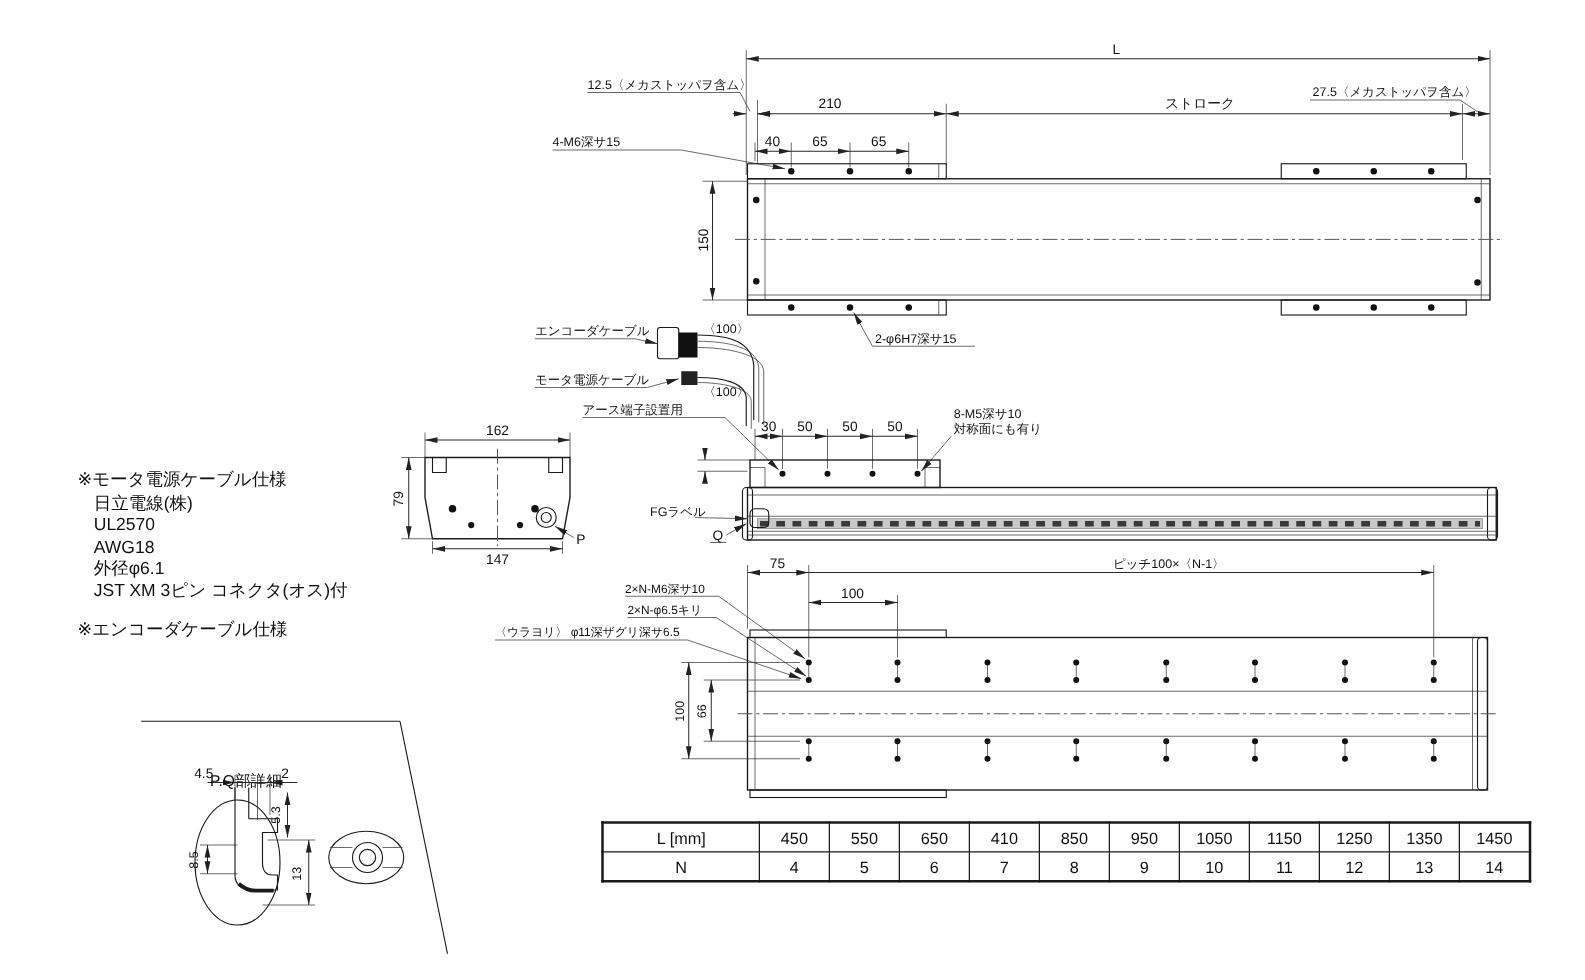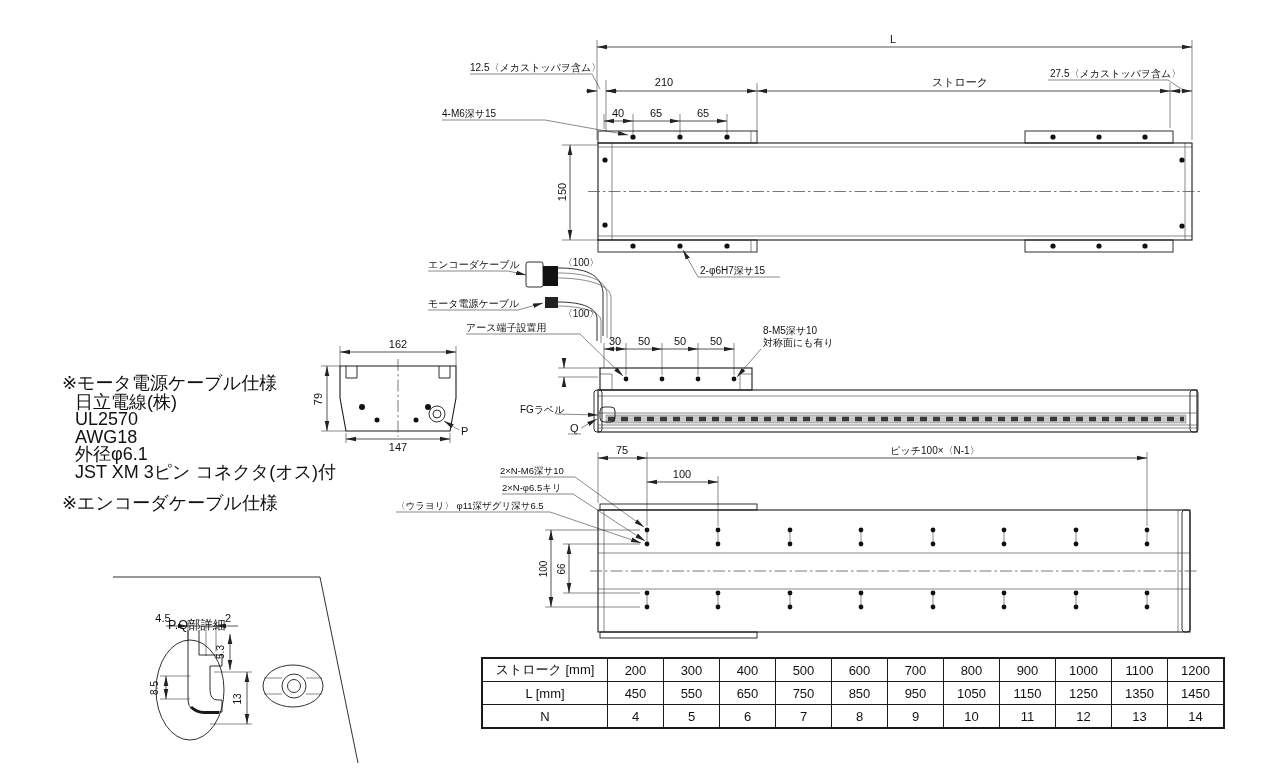--- a/index.html
+++ b/index.html
@@ -9,21 +9,21 @@
   svg text{font-family:"Liberation Sans","DejaVu Sans",sans-serif;fill:#111;}
   .ln{stroke:#1a1a1a;stroke-width:1.1;fill:none}
   .md{stroke:#1a1a1a;stroke-width:0.9;fill:none}
   .tn{stroke:#3a3a3a;stroke-width:0.6;fill:none}
   .dim{stroke:#2a2a2a;stroke-width:0.8;fill:none}
   .cl{stroke:#555;stroke-width:0.8;fill:none;stroke-dasharray:12 3 2.5 3}
   .dot{fill:#111;stroke:none}
   .t9{font-size:9.5px}
   .t10{font-size:10px}
   .t11{font-size:11px}
-  .note{position:absolute;font-size:18px;line-height:17.5px;white-space:nowrap;}
+  .note{position:absolute;font-size:14px;line-height:17.5px;white-space:nowrap;}
   .note .title{margin-bottom:1px;}
   .note .lines{margin-left:13px;}
   .pq-title{position:absolute;left:168px;top:617px;font-size:12.5px;}
   table.spec{position:absolute;left:481px;top:657px;border-collapse:collapse;
              border:2px solid #1a1a1a;font-size:13px;}
   table.spec td{border:1px solid #1a1a1a;text-align:center;height:22px;padding:0 2px;
                 white-space:nowrap;}
   table.spec td.rowhead{width:120px;}
   table.spec td.val{width:51px;}
 </style>
@@ -388,39 +388,25 @@
 
 <div class="note" style="left:62px;top:495px;">
   <div class="title">※エンコーダケーブル仕様</div>
 </div>
 
 <div class="pq-title">P.Q部詳細</div>
 
 <table class="spec">
   <tbody>
       <tr>
-        <td class="rowhead">ストローク [mm]</td>
-        <td class="val">200</td>
-        <td class="val">300</td>
-        <td class="val">400</td>
-        <td class="val">500</td>
-        <td class="val">600</td>
-        <td class="val">700</td>
-        <td class="val">800</td>
-        <td class="val">900</td>
-        <td class="val">1000</td>
-        <td class="val">1100</td>
-        <td class="val">1200</td>
-      </tr>
-      <tr>
         <td class="rowhead">L [mm]</td>
         <td class="val">450</td>
         <td class="val">550</td>
         <td class="val">650</td>
-        <td class="val">750</td>
+        <td class="val">410</td>
         <td class="val">850</td>
         <td class="val">950</td>
         <td class="val">1050</td>
         <td class="val">1150</td>
         <td class="val">1250</td>
         <td class="val">1350</td>
         <td class="val">1450</td>
       </tr>
       <tr>
         <td class="rowhead">N</td>

